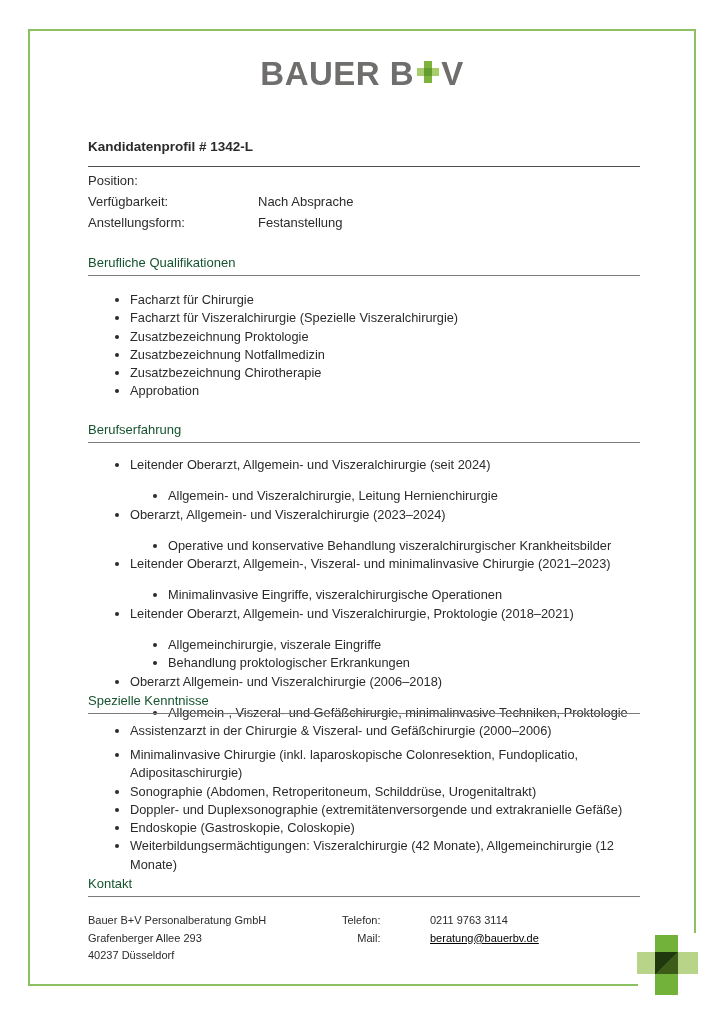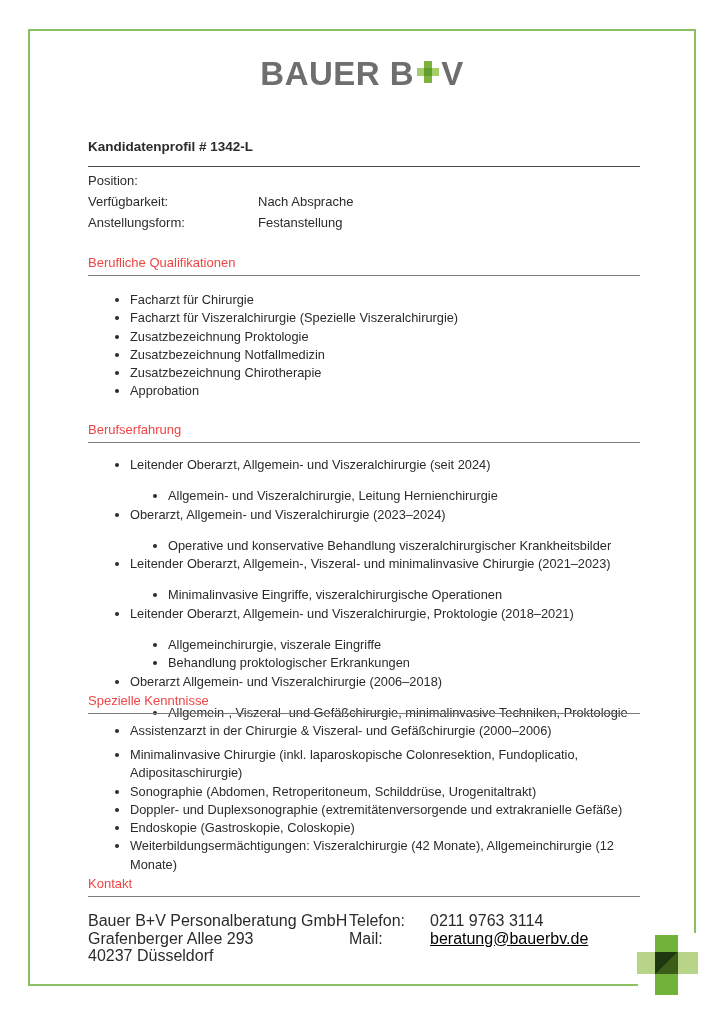--- a/index.html
+++ b/index.html
@@ -32,37 +32,37 @@
     font-size:13.5px; font-weight:bold; line-height:14px;
     padding-bottom:12px; border-bottom:1px solid #4d4d4d;
   }
   #fields { position:absolute; left:88px; top:170px; width:552px; font-size:13px; }
   .field-row { display:flex; line-height:21px; }
   .field-label { width:170px; flex:0 0 170px; }
 
   
   .section { position:absolute; left:88px; width:552px; }
   .section h2 {
-    margin:0; font-size:13px; font-weight:normal; line-height:15px; color:#ef4444;
+    margin:0; font-size:13px; font-weight:normal; line-height:15px; color:#14532d;
     padding-bottom:5px; border-bottom:1px solid #7c7c7c;
   }
   .section ul { margin:15px 0 0 0; padding:0 0 0 42px; font-size:12.8px; line-height:18.3px; list-style:disc; }
   .section ul li { margin:0; padding:0; }
   .section ul ul { margin:0; padding:0 0 0 38px; }
   #sec-qual   { top:255px; }
   #sec-exp    { top:422px; }
   #sec-exp ul { margin-top:13px; }
   #sec-skills { top:693px; }
   #sec-skills ul { margin-top:32px; }
   #sec-contact{ top:876px; }
 
   
-  #contact-body { position:relative; margin-top:15px; font-size:16px; line-height:17.5px; }
+  #contact-body { position:relative; margin-top:15px; font-size:11px; line-height:17.5px; }
   .contact-col { display:block; }
-  #contact-labels { position:absolute; left:261px; top:0; }
+  #contact-labels { position:absolute; left:254px; top:0;text-align:right; }
   #contact-values { position:absolute; left:342px; top:0; }
   #email-link { color:#000000; text-decoration:underline; }
 
   
   #corner-cross { position:absolute; left:637px; top:935px; width:61px; height:60px; }
   #corner-cross i { position:absolute; display:block; }
   .cc-v { left:18px; top:0;    width:23px; height:60px; background:#72b23a; }
   .cc-h { left:0;    top:17px; width:61px; height:22px; background:#b8d488; }
   .cc-o { left:18px; top:17px; width:23px; height:22px;
           background:linear-gradient(135deg, #20380d 0 50%, #3c5c19 50% 100%); }

